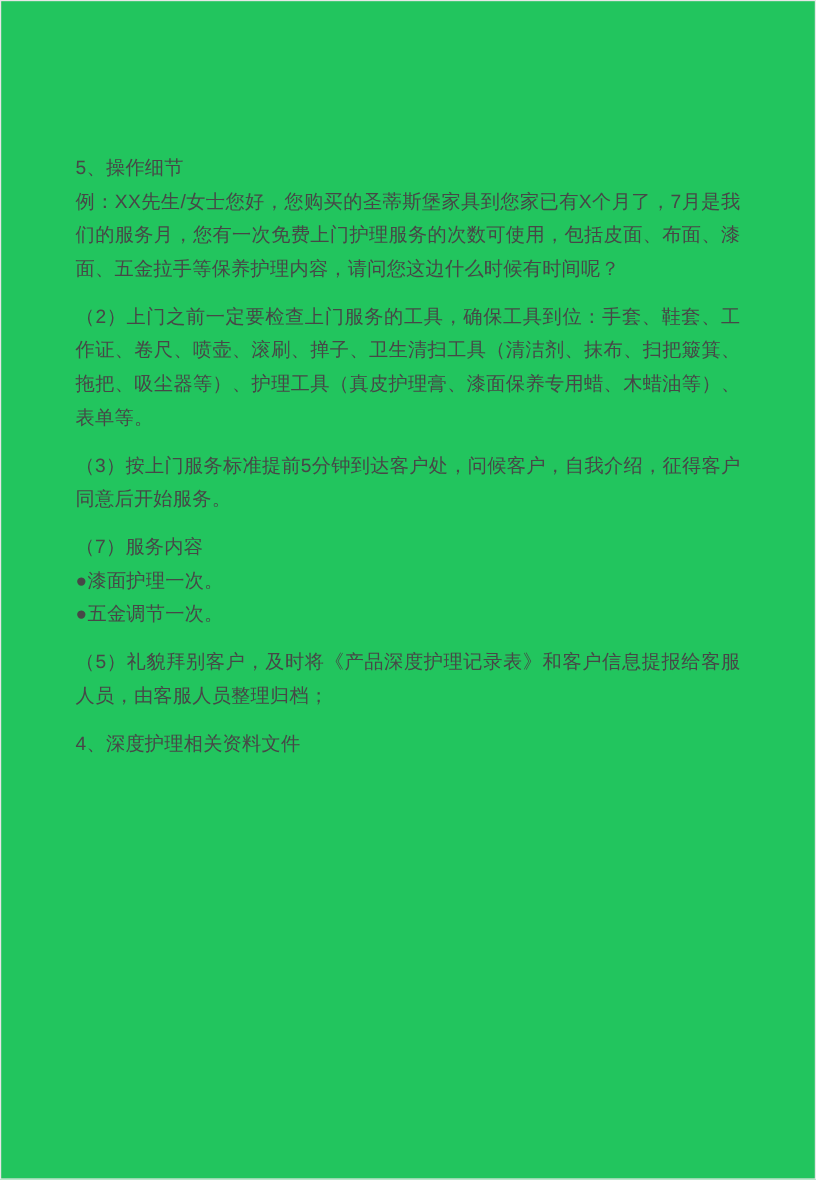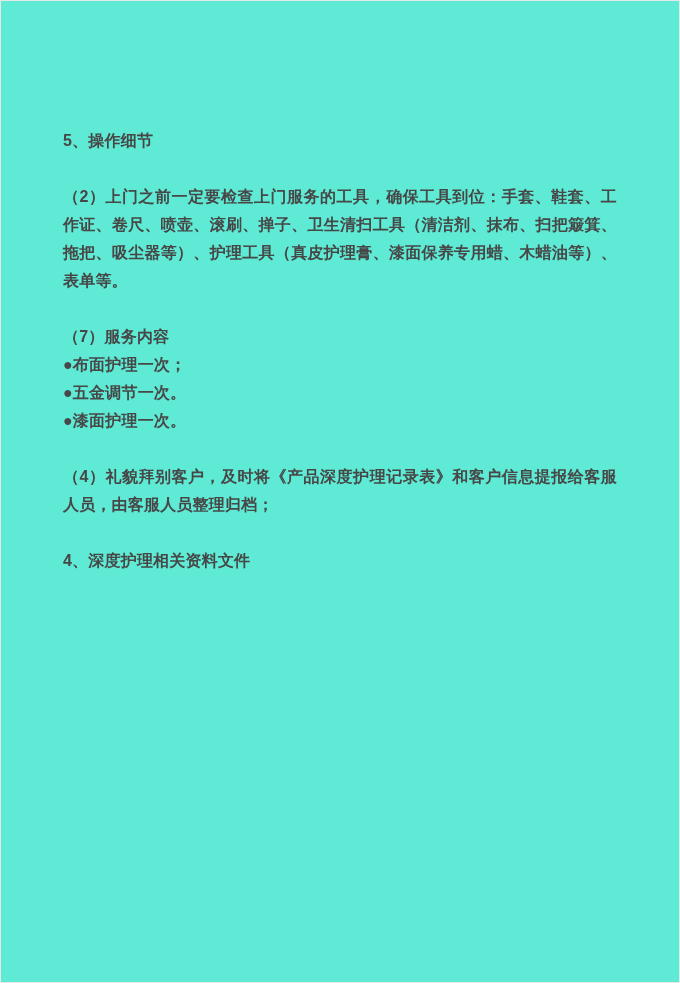--- a/index.html
+++ b/index.html
@@ -20,44 +20,47 @@
   .doc {
     box-sizing: border-box;
     padding: 126px 62px 0 62px;
     font-size: 16px;
     line-height: 28px;
     color: #474747;
     text-align: justify;
     letter-spacing: 0.2px;
   }
   .block + .block {
-    margin-top: 28px;
+    margin-top: 12px;
   }
   .line {
     margin: 0;
     padding: 0;
   }
 </style>
 </head>
 <body>
 
-<div class="page" style="background: #5eead4; border-color: rgb(231, 231, 231); font-weight: bold;">
+<div class="page" style="background: #22c55e; border-color: rgb(231, 231, 231);">
   <div class="doc" id="doc" style="color: rgb(71, 71, 71);">
       <div class="block">
         <p class="line">5、操作细节</p>
+        <p class="line">例：XX先生/女士您好，您购买的圣蒂斯堡家具到您家已有X个月了，7月是我们的服务月，您有一次免费上门护理服务的次数可使用，包括皮面、布面、漆面、五金拉手等保养护理内容，请问您这边什么时候有时间呢？</p>
       </div>
       <div class="block">
         <p class="line">（2）上门之前一定要检查上门服务的工具，确保工具到位：手套、鞋套、工作证、卷尺、喷壶、滚刷、掸子、卫生清扫工具（清洁剂、抹布、扫把簸箕、拖把、吸尘器等）、护理工具（真皮护理膏、漆面保养专用蜡、木蜡油等）、表单等。</p>
       </div>
       <div class="block">
-        <p class="line">（7）服务内容</p>
-        <p class="line">●布面护理一次；</p>
-        <p class="line">●五金调节一次。</p>
-        <p class="line">●漆面护理一次。</p>
+        <p class="line">（3）按上门服务标准提前5分钟到达客户处，问候客户，自我介绍，征得客户同意后开始服务。</p>
       </div>
       <div class="block">
-        <p class="line">（4）礼貌拜别客户，及时将《产品深度护理记录表》和客户信息提报给客服人员，由客服人员整理归档；</p>
+        <p class="line">（7）服务内容</p>
+        <p class="line">●漆面护理一次。</p>
+        <p class="line">●五金调节一次。</p>
+      </div>
+      <div class="block">
+        <p class="line">（5）礼貌拜别客户，及时将《产品深度护理记录表》和客户信息提报给客服人员，由客服人员整理归档；</p>
       </div>
       <div class="block">
         <p class="line">4、深度护理相关资料文件</p>
       </div>
     </div>
 </div>
 
 </body></html>

